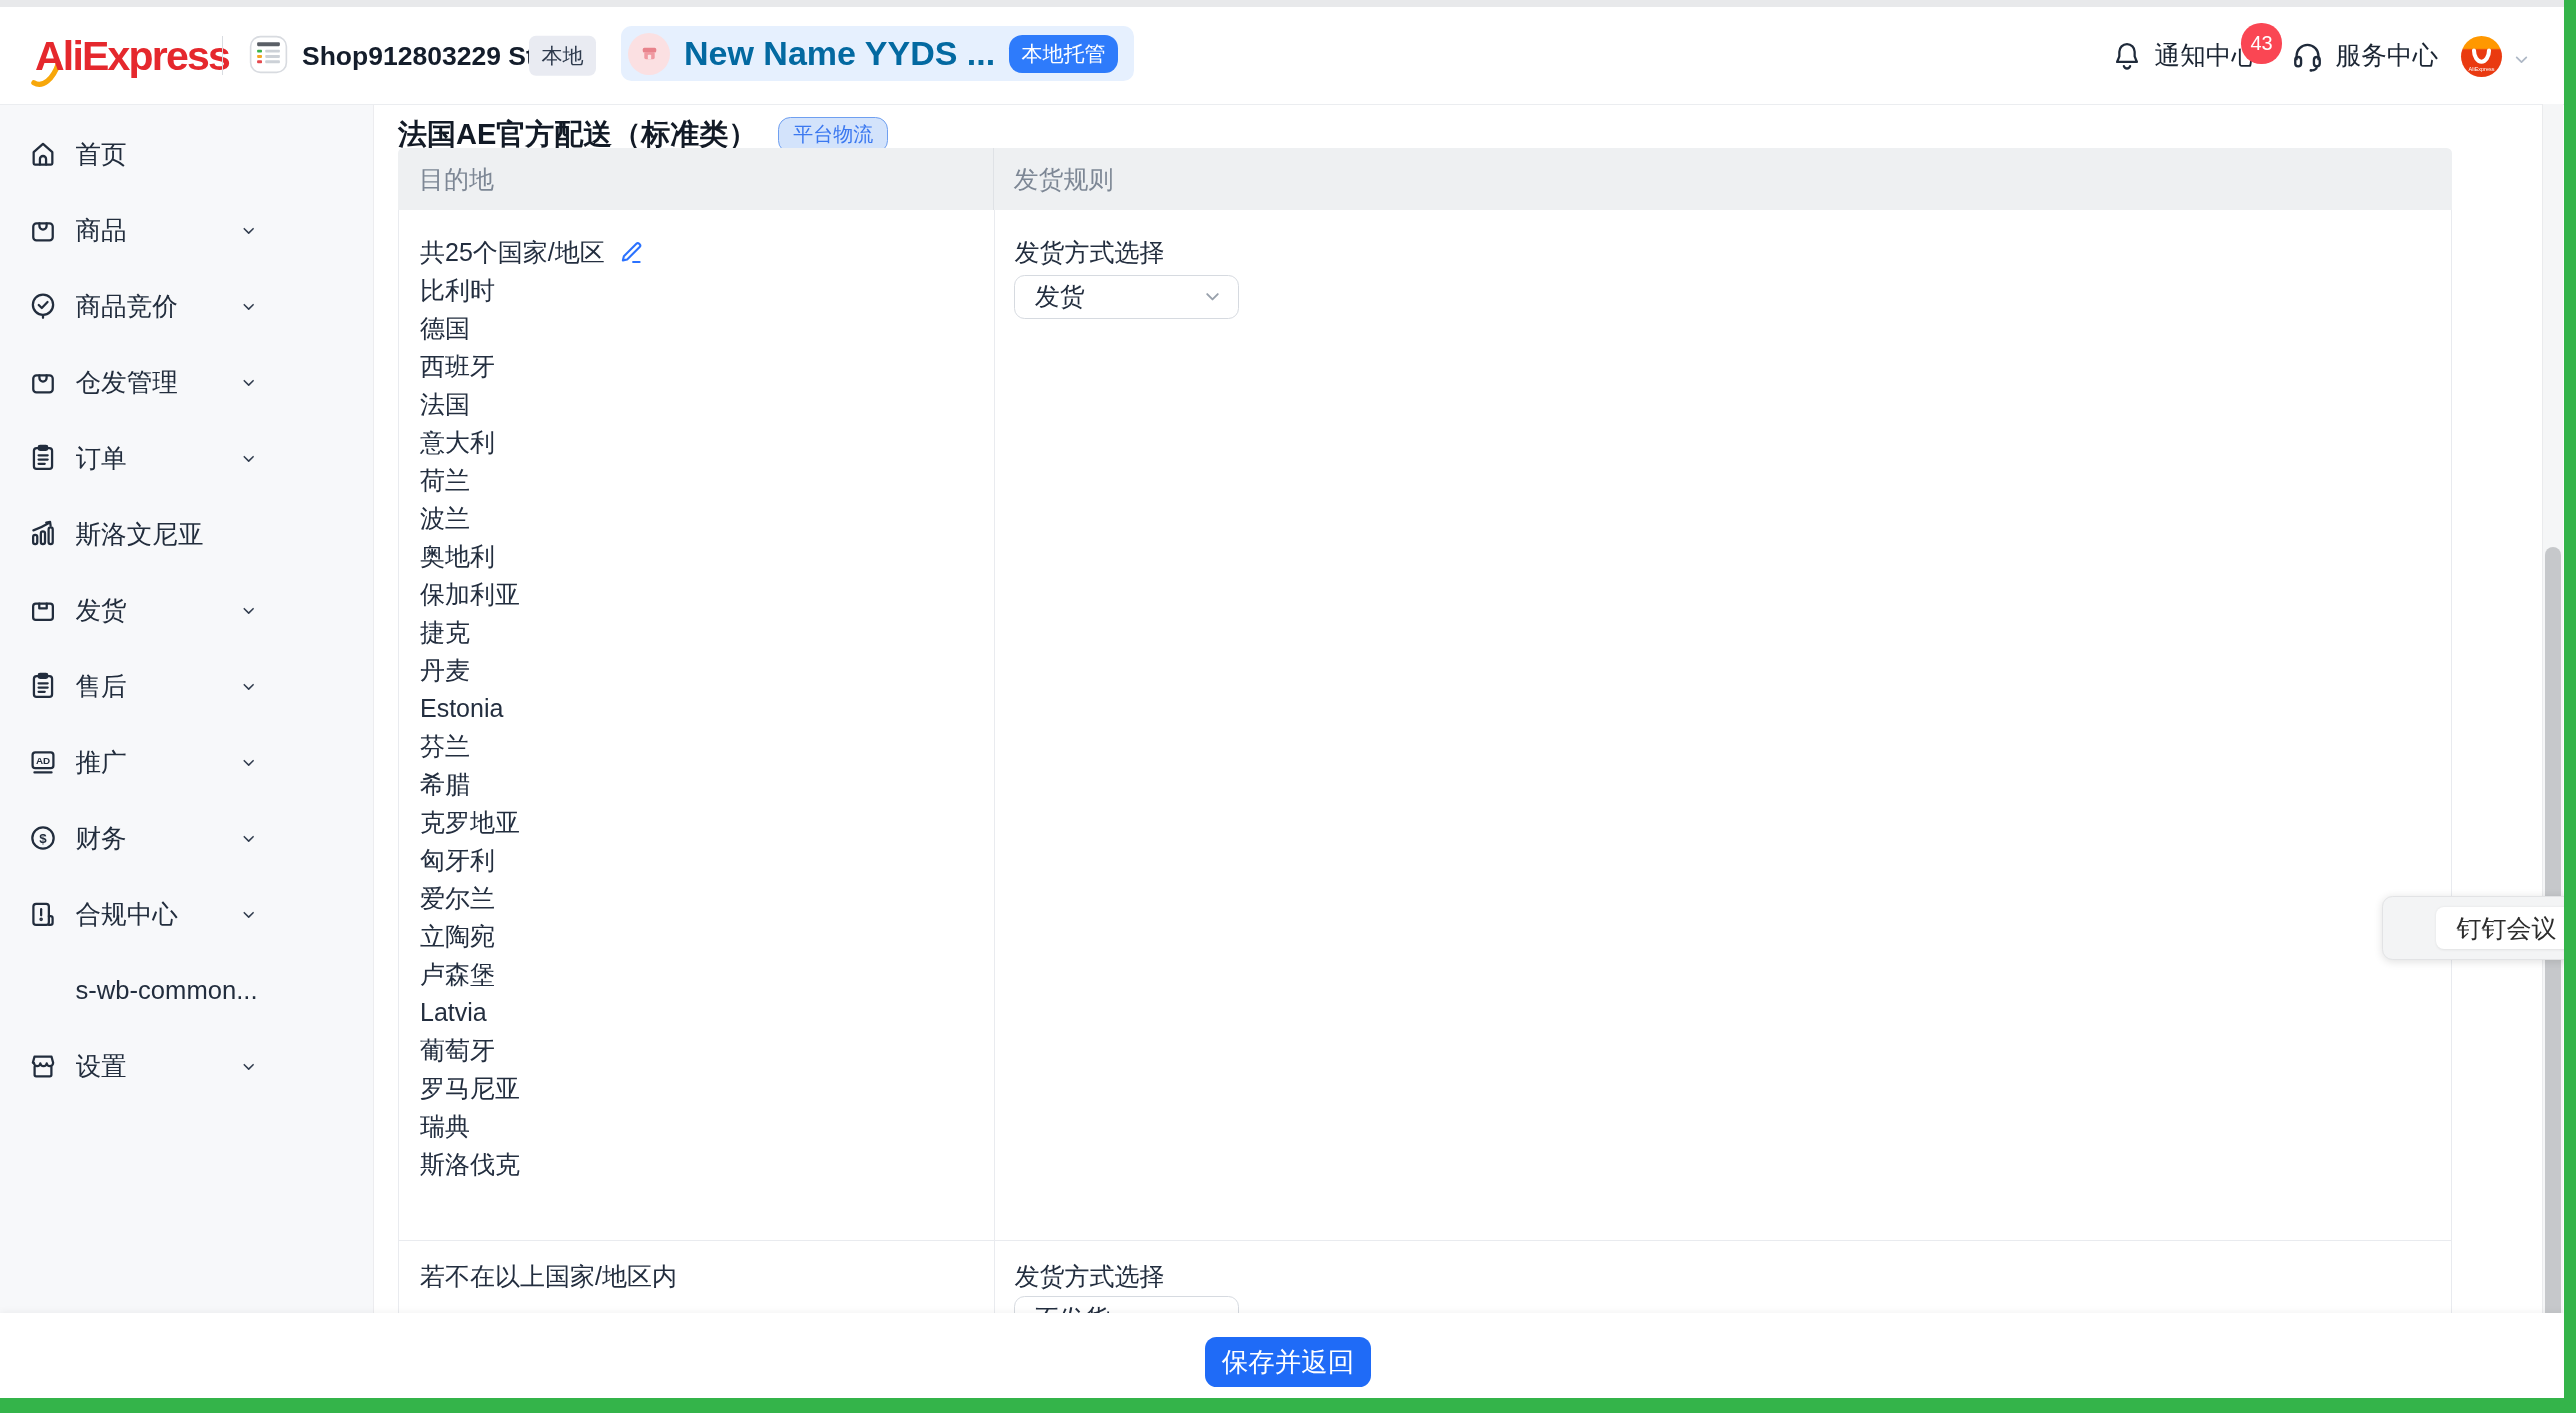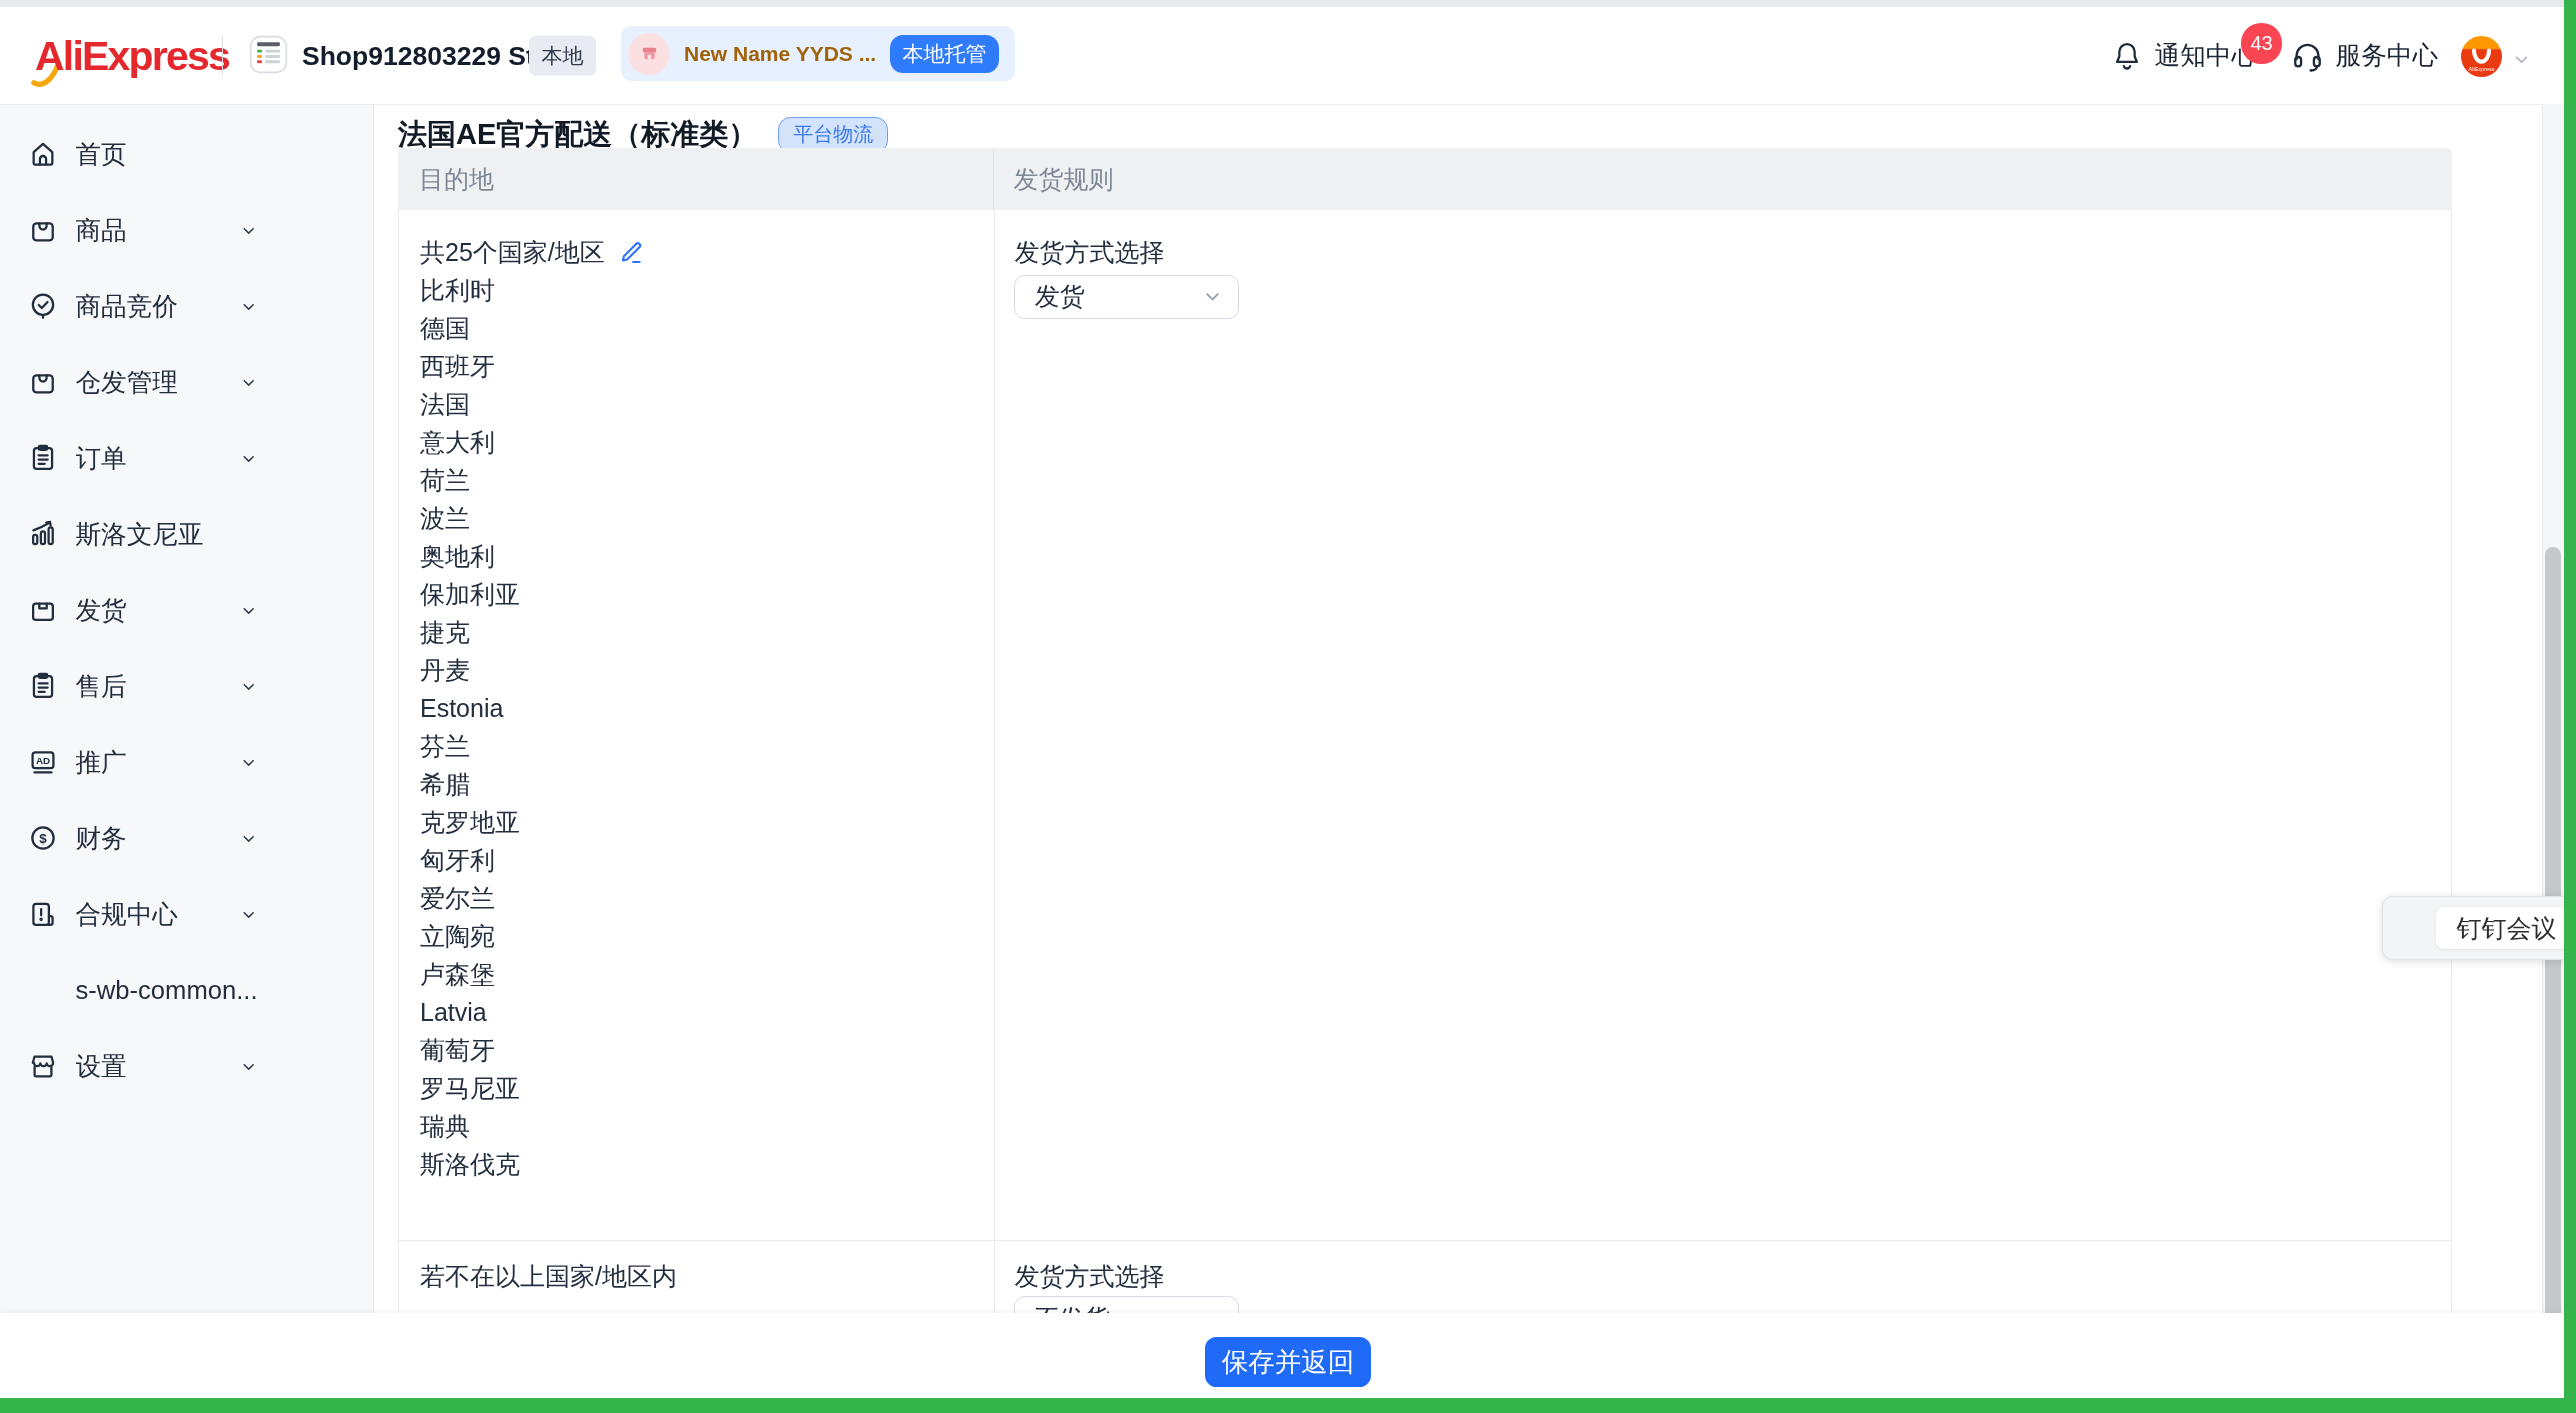--- a/index.html
+++ b/index.html
@@ -14,21 +14,21 @@
   .header{position:absolute;top:7px;left:0;width:100%;height:97px;background:#fff;border-bottom:0.9px solid #ebedf0;z-index:30}
   .logo{position:absolute;left:35px;top:50%;transform:translateY(-50%);font-size:41px;font-weight:800;letter-spacing:-1.8px;color:#e5282d;line-height:1}
   .logo .swoosh{position:absolute;left:-5.3px;top:21px;}
   .logo .logo-txt{position:relative}
   .hdr-vdiv{position:absolute;left:222px;top:29px;width:0.9px;height:39px;background:#d9dce1}
   .favicon{position:absolute;left:249px;top:28px;width:39px;height:39px}
   .shop-name{position:absolute;left:302px;top:50%;transform:translateY(-50%);font-size:26.5px;font-weight:700;color:#141d2b;white-space:nowrap}
   .badge-local{position:absolute;left:529px;top:50%;transform:translateY(-50%);background:#e9ebf2;color:#2e3a4d;font-size:21px;padding:6.2px 12.4px;border-radius:7px;white-space:nowrap}
   .managed{position:absolute;left:621px;top:19.4px;height:55px;display:flex;align-items:center;gap:14px;background:#e6f0fe;border-radius:10.6px;padding:0 16px 0 7px}
   .store-avatar{width:42px;height:42px;border-radius:50%;background:#fbe0e2;display:flex;align-items:center;justify-content:center;flex:none}
-  .managed-name{font-size:21px;font-weight:700;color:#a16207;white-space:nowrap}
+  .managed-name{font-size:34px;font-weight:700;color:#0369a1;white-space:nowrap}
   .badge-managed{background:#2e7bfb;color:#fff;font-size:21px;padding:5.3px 12.4px;border-radius:13.2px;white-space:nowrap}
   .notif{position:absolute;left:2110px;top:0;height:97px;display:flex;align-items:center;gap:10.6px;color:#1b2533}
   .hdr-label{font-size:25.6px;color:#1b2533;white-space:nowrap}
   .notif-badge{position:absolute;left:2241px;top:16px;min-width:41px;height:41px;border-radius:20px;background:#fa4653;color:#fff;font-size:20px;display:flex;align-items:center;justify-content:center;z-index:2}
   .service{position:absolute;left:2290px;top:0;height:97px;display:flex;align-items:center;gap:10.6px}
   .avatar{position:absolute;left:2461px;top:29px;width:41px;height:41px;border-radius:50%;background:linear-gradient(180deg,#ff9800 0%,#ff9800 30%,#ea3a10 34%,#e93a12 100%);overflow:hidden}
   .avatar-chevron{position:absolute;left:2511px;top:42px;color:#aeb8c6}
   
   .sidebar{position:absolute;left:0;top:104px;width:374px;height:1209px;background:#f7f8fa;border-right:0.9px solid #ececef;box-sizing:border-box;padding-top:12.4px;z-index:10}
   .side-item{height:76px;display:flex;align-items:center;padding:0 115px 0 26.5px;cursor:pointer}

